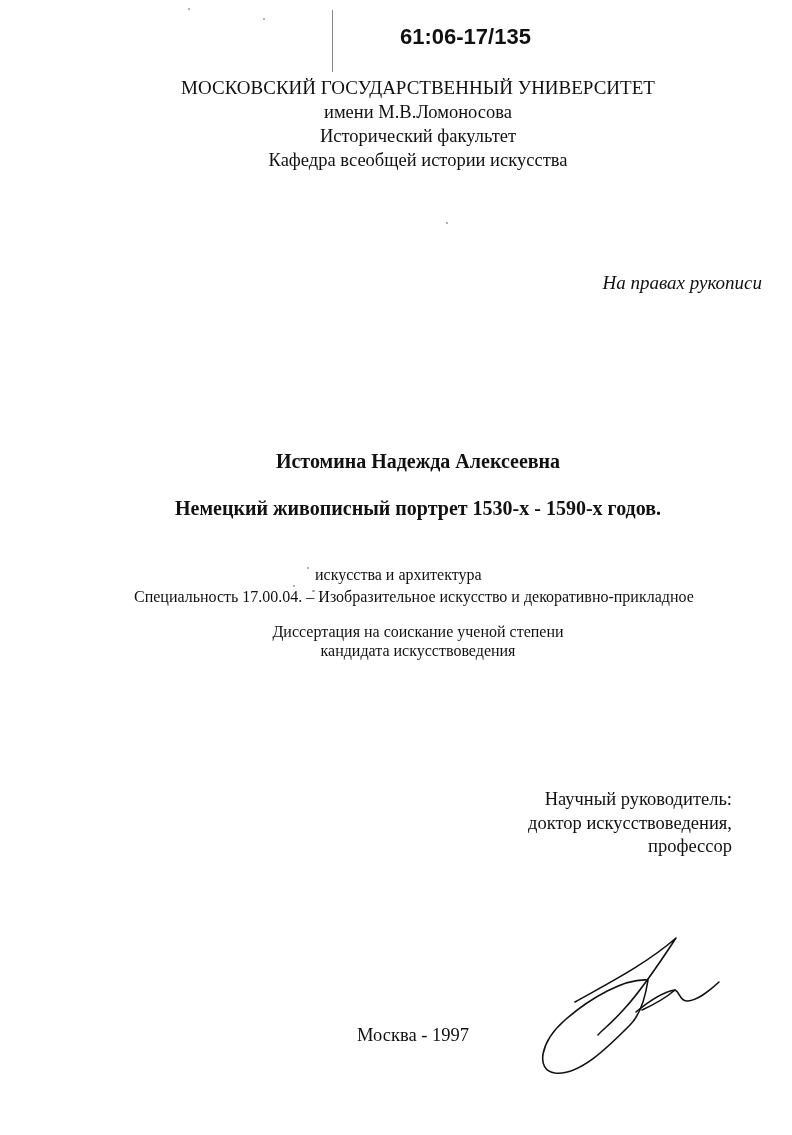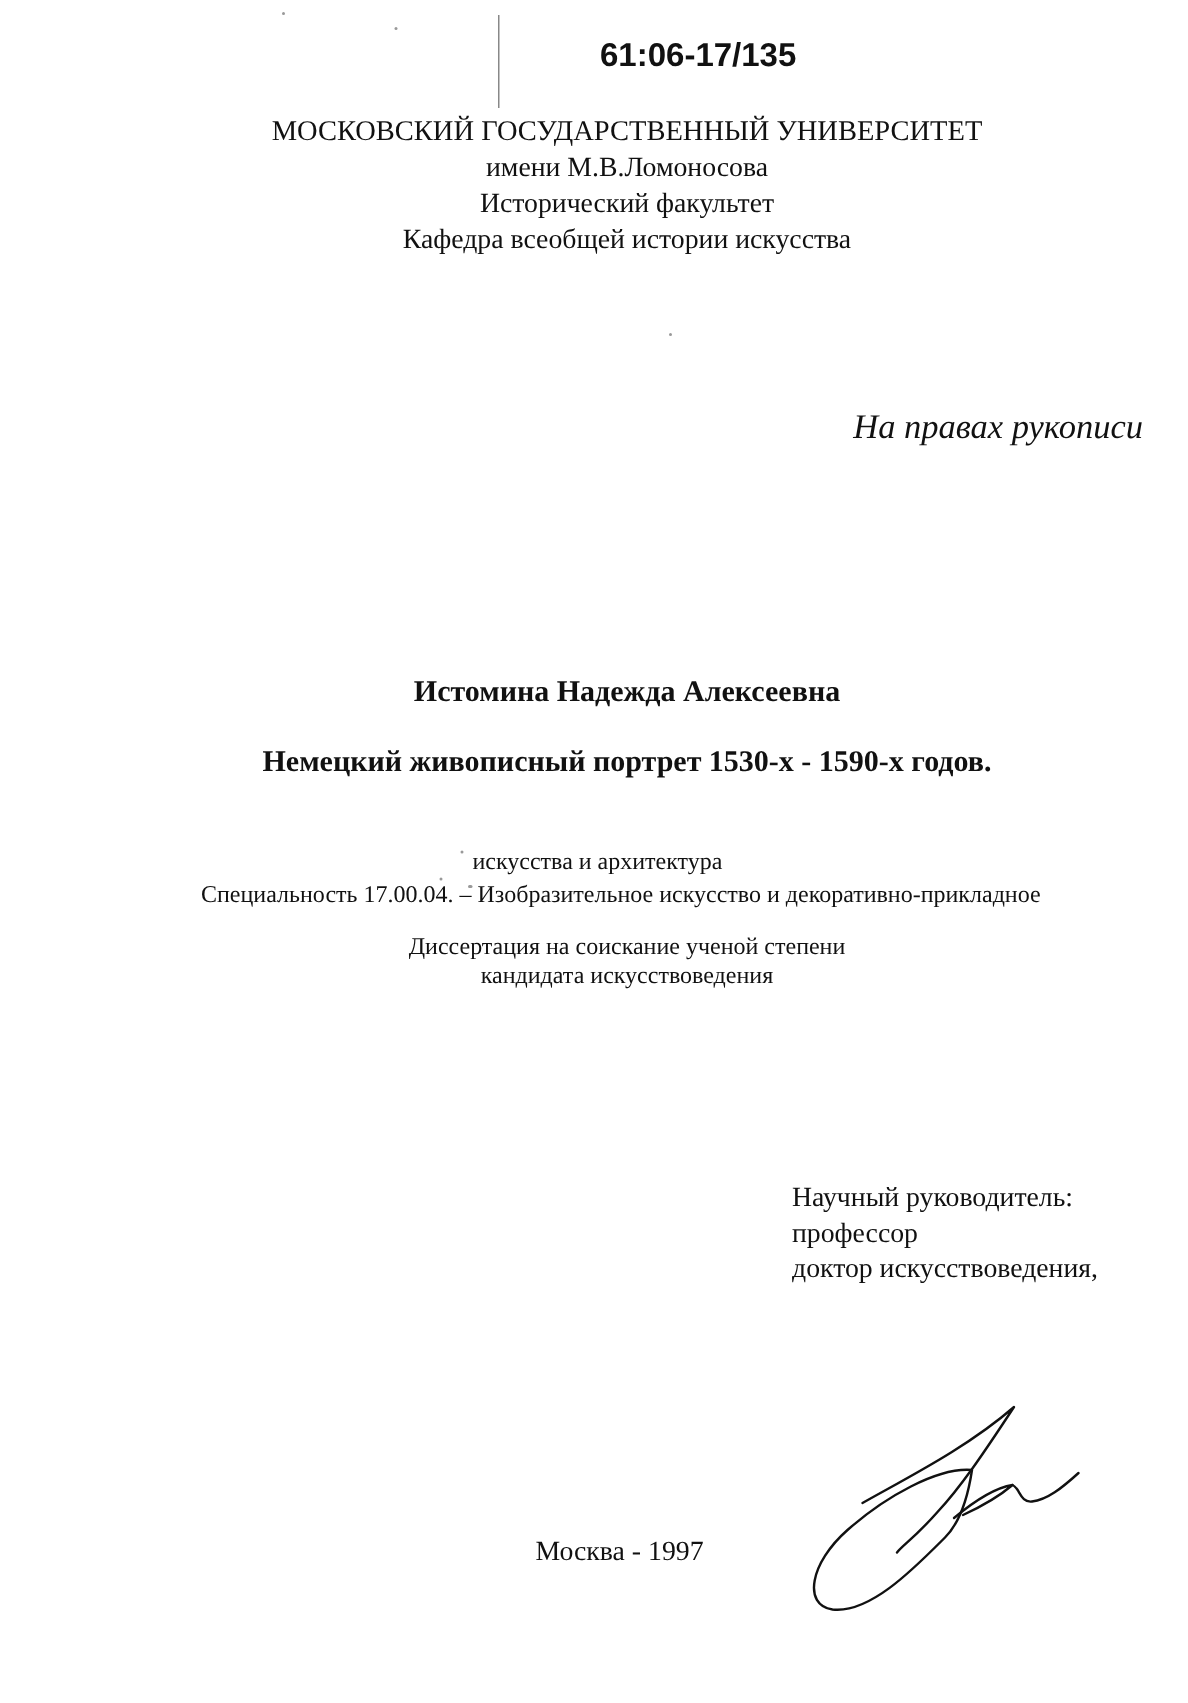--- a/index.html
+++ b/index.html
@@ -13,29 +13,29 @@
     .catalog {
       position: absolute; left: 362px; top: 24px;
       font-family: "Liberation Sans", "DejaVu Sans", sans-serif;
       font-size: 22px; font-weight: bold; color: #111111; letter-spacing: 0px; margin-left: 38px;
     }
     .header-lines { position: absolute; top: 76px; left: 0; width: 836px; text-align: center; }
     .header-lines div { font-size: 18.5px; line-height: 24px; }
     .header-lines .uni { font-size: 19px; }
     .rights {
       position: absolute; right: 30px; top: 272px;
-      font-style: italic; font-size: 23px;
+      font-style: italic; font-size: 19px;
     }
     .author { top: 450px; font-size: 20px; font-weight: bold; }
     .title  { top: 497px; font-size: 20px; font-weight: bold; }
     .spec1 { position: absolute; left: 134px; top: 544px; font-size: 16px; margin-top: 44px; }
     .spec2 { position: absolute; left: 315px; top: 566px; font-size: 16px; }
     .diss { position: absolute; left: 0; width: 836px; top: 622px; text-align: center; font-size: 16px; line-height: 19px; }
     .advisor {
-      position: absolute; right: 60px; top: 788px; text-align: left;
+      position: absolute; right: 60px; top: 788px; text-align: right;
       font-size: 18.5px; line-height: 23.5px;
     }
     .city { position: absolute; left: 357px; top: 1025px; font-size: 18.5px; }
     .signature { position: absolute; left: 530px; top: 930px; width: 200px; height: 180px; }
     .speck { position: absolute; background: #999; width: 2px; height: 2px; border-radius: 1px; }
   </style>
 </head>
 <body>
 
 <div class="vline"></div>
@@ -56,22 +56,22 @@
 <div class="spec1">Специальность 17.00.04. – Изобразительное искусство и декоративно-прикладное</div>
 <div class="spec2">искусства и архитектура</div>
 
 <div class="diss">
   <div>Диссертация на соискание ученой степени</div>
   <div>кандидата искусствоведения</div>
 </div>
 
 <div class="advisor">
   <div>Научный руководитель:</div>
+  <div>доктор искусствоведения,</div>
   <div>профессор</div>
-  <div>доктор искусствоведения,</div>
 </div>
 
 <div class="city">Москва - 1997</div>
 
 <svg class="signature" viewBox="0 0 200 180" fill="none" stroke="#111111" stroke-width="1.6" stroke-linecap="round" stroke-linejoin="round">
   <path d="M45 72 C 75 55, 115 35, 146 8 C 125 40, 110 62, 95 78 C 80 95, 72 100, 68 105"></path>
   <path d="M118 50 C 95 48, 60 68, 35 90 C 10 112, 5 140, 25 143 C 50 146, 80 115, 100 95 C 110 85, 115 70, 118 50 Z"></path>
   <path d="M106 82 C 118 72, 132 62, 145 60 C 138 66, 125 74, 112 80"></path>
   <path d="M145 60 C 150 62, 150 72, 158 71 C 168 70, 178 62, 189 52"></path>
 </svg>

